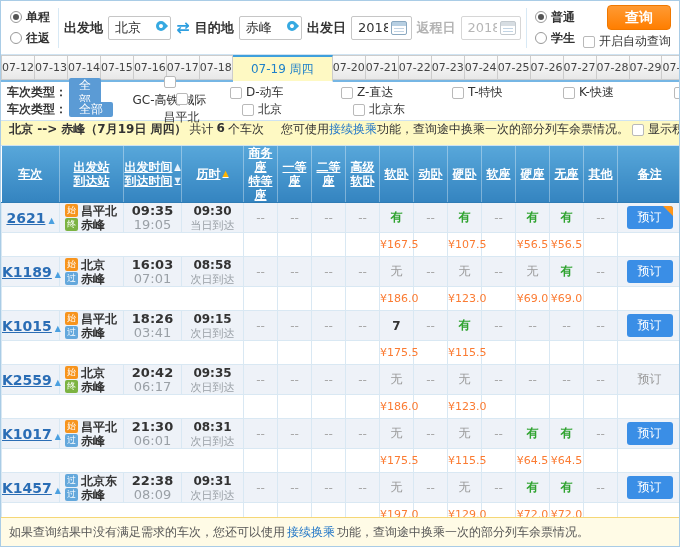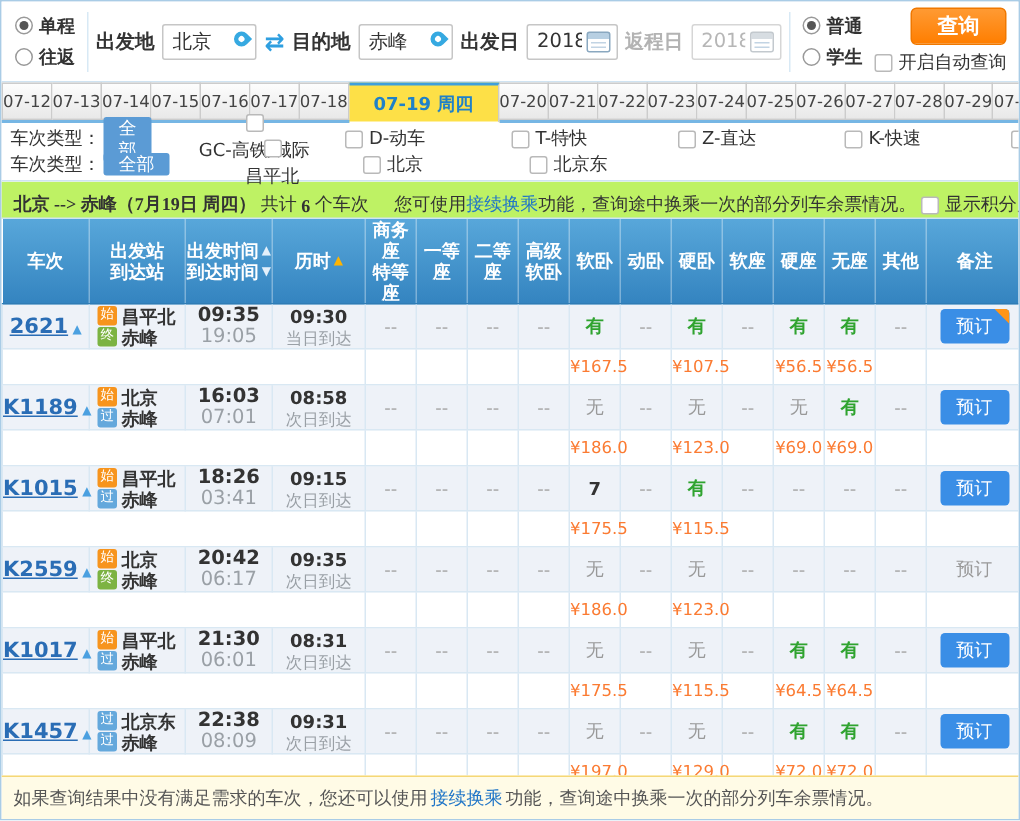--- a/index.html
+++ b/index.html
@@ -29,47 +29,47 @@
   .swap { color:#2e9fe0; font-size:16px; font-weight:bold; cursor:pointer; line-height:1; }
   .query-col { display:flex; flex-direction:column; align-items:flex-end; gap:3px; margin-left:auto; padding-right:2px; }
   .query-btn { background:linear-gradient(#ff9a33,#ff7e00); color:#fff; border:1px solid #f07800; border-radius:4px; font-size:14px; font-weight:bold; width:64px; height:25px; cursor:pointer; font-family:inherit; }
   .chk-row { display:flex; align-items:center; gap:4px; white-space:nowrap; cursor:pointer; }
   .cbx { width:12px; height:12px; border:1px solid #b9b9b9; background:#fff; border-radius:2px; display:inline-block; flex:0 0 12px; }
 
   
   .date-strip { height:27px; flex:0 0 27px; display:flex; border-bottom:2px solid #76b6e4; background:#f4f4f4; }
   .date-tab { flex:1 1 auto; display:flex; align-items:center; justify-content:center; font-size:11px; color:#444; background:linear-gradient(#fdfdfd,#e8e8e8); border:1px solid #cccccc; border-left:none; cursor:pointer; white-space:nowrap; }
   .date-tab:first-child { border-left:1px solid #ccc; }
-  .date-tab.active { flex:0 0 100px; background:#fde047; color:#1f81c9; font-weight:bold; font-size:12px; border-top:2px solid #3f9fdc; border-bottom:1px solid #fff; margin-bottom:-2px; }
+  .date-tab.active { flex:0 0 100px; background:#fef9c3; color:#1f81c9; font-weight:normal; font-size:12px; border-top:2px solid #3f9fdc; border-bottom:1px solid #fff; margin-bottom:-2px; }
 
   
   .filters { flex:0 0 38px; padding:2px 6px 2px; position:relative; border-bottom:1px solid #cfe3f2; background:#fff; }
   .filter-row { display:flex; align-items:center; height:17px; }
-  .filter-label { font-weight:normal; white-space:nowrap;text-align:right; }
+  .filter-label { font-weight:bold; white-space:nowrap;text-align:right; }
   .chip { background:#5b9bd5; color:#fff; border-radius:2px; padding:0 10px; margin:0 8px 0 2px; line-height:15px; cursor:pointer; }
   .filter-opt { display:flex; align-items:center; gap:4px; width:111px; cursor:pointer; }
   .filter-opt:first-of-type { width:121px;flex-direction:column; }
   .sel-arrow { font-size:8px; color:#555; }
   .helper-btn { position:absolute; right:3px; top:99px; z-index:5; background:#ff8a1e; color:#fff; border:none; border-radius:3px; height:20px; padding:0 9px; font-size:12px; display:flex; align-items:center; gap:5px; cursor:pointer; font-family:inherit; }
   .helper-btn .sel-arrow { color:#fff; }
 
   
-  .summary { flex:0 0 25px; display:flex; align-items:flex-end; padding:0 8px; border-bottom:1px solid #cfe3f2; background:#bef264; gap:3px; white-space:nowrap;font-family:Liberation Serif, serif; }
+  .summary { flex:0 0 25px; display:flex; align-items:flex-start; padding:0 8px; border-bottom:1px solid #cfe3f2; background:#fef9c3; gap:3px; white-space:nowrap; }
   .route { font-weight:bold; }
   .count-num { font-weight:bold; }
   .tip { margin-left:14px; color:#333; }
   .link { color:var(--link-blue,#2176c7); cursor:pointer; }
   .summary-checks { margin-left:auto; display:flex; gap:8px; }
 
   
   .table-wrap { flex:1 1 auto; overflow:hidden; }
   table { width:100%; border-collapse:collapse; table-layout:fixed; }
   thead th { background:linear-gradient(#58a7da,#3484c0); color:#fff; font-size:12px; font-weight:bold; height:33px; border-right:1px solid rgba(255,255,255,.35); border-bottom:1px solid #2f7cb5; padding:0; cursor:pointer; }
   thead th:last-child { border-right:none; }
-  .th-line { line-height:14px; display:flex; justify-content:center; gap:2px; }
+  .th-line { line-height:14px; display:flex; justify-content:center; gap:2px;text-decoration:underline; }
   .sort-arrow { font-size:8px; color:#e3f0fb; }
   .sort-arrow.active { color:#ffb400; }
   tbody td { border:1px solid #d9e8f3; text-align:center; vertical-align:middle; padding:0; }
   .train-row td { height:29px; background:#eef2f8; }
   .price-row td { height:24px; background:#fff; }
   .train-no { color:#2a6db5; font-weight:bold; font-size:14px; text-decoration:underline; cursor:pointer; }
   .tri { color:#4ba0e0; font-size:8px; margin-left:3px; cursor:pointer; }
   .st-line { display:flex; align-items:center; gap:3px; line-height:14px; padding-left:5px; }
   .st-tag { width:13px; height:13px; border-radius:2px; color:#fff; font-size:9px; line-height:13px; text-align:center; flex:0 0 13px; }
   .tag-start { background:#f7941d; } .tag-end { background:#7cb342; } .tag-pass { background:#64a8dc; }
@@ -178,25 +178,25 @@
           <span class="filter-opt">
             <span class="cbx"></span>
             <span>GC-高铁/城际</span>
           </span>
           <span class="filter-opt">
             <span class="cbx"></span>
             <span>D-动车</span>
           </span>
           <span class="filter-opt">
             <span class="cbx"></span>
+            <span>Z-直达</span>
+          </span>
+          <span class="filter-opt">
+            <span class="cbx"></span>
             <span>T-特快</span>
-          </span>
-          <span class="filter-opt">
-            <span class="cbx"></span>
-            <span>Z-直达</span>
           </span>
           <span class="filter-opt">
             <span class="cbx"></span>
             <span>K-快速</span>
           </span>
           <span class="filter-opt">
             <span class="cbx"></span>
           </span>
         </span>
 

